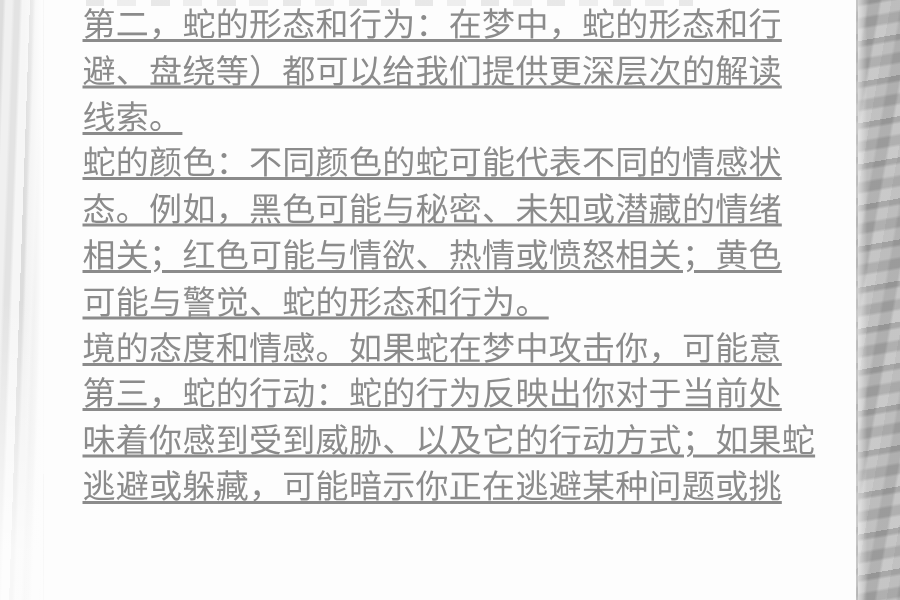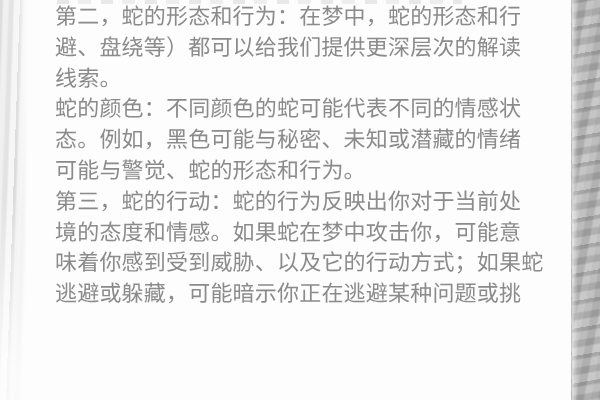--- a/index.html
+++ b/index.html
@@ -56,34 +56,36 @@
     width: 492px;
     font-size: 22px;
     line-height: 30.8px;
     letter-spacing: 0.2px;
     color: #8b8b8b;
     font-weight: 400;
   }
   .article .line {
     height: 30.8px;
     white-space: nowrap;
+    text-decoration: underline;
   }
 </style>
 </head>
 <body>
 
 <div class="marble-left"></div>
 <div class="marble-right"></div>
 
 <div class="clipped-line"></div>
 
 <div class="article">
   <div class="line">第二，蛇的形态和行为：在梦中，蛇的形态和行</div>
   <div class="line">避、盘绕等）都可以给我们提供更深层次的解读</div>
   <div class="line">线索。</div>
   <div class="line">蛇的颜色：不同颜色的蛇可能代表不同的情感状</div>
   <div class="line">态。例如，黑色可能与秘密、未知或潜藏的情绪</div>
+  <div class="line">相关；红色可能与情欲、热情或愤怒相关；黄色</div>
   <div class="line">可能与警觉、蛇的形态和行为。</div>
+  <div class="line">境的态度和情感。如果蛇在梦中攻击你，可能意</div>
   <div class="line">第三，蛇的行动：蛇的行为反映出你对于当前处</div>
-  <div class="line">境的态度和情感。如果蛇在梦中攻击你，可能意</div>
   <div class="line">味着你感到受到威胁、以及它的行动方式；如果蛇</div>
   <div class="line">逃避或躲藏，可能暗示你正在逃避某种问题或挑</div>
 </div>
 
 </body></html>

